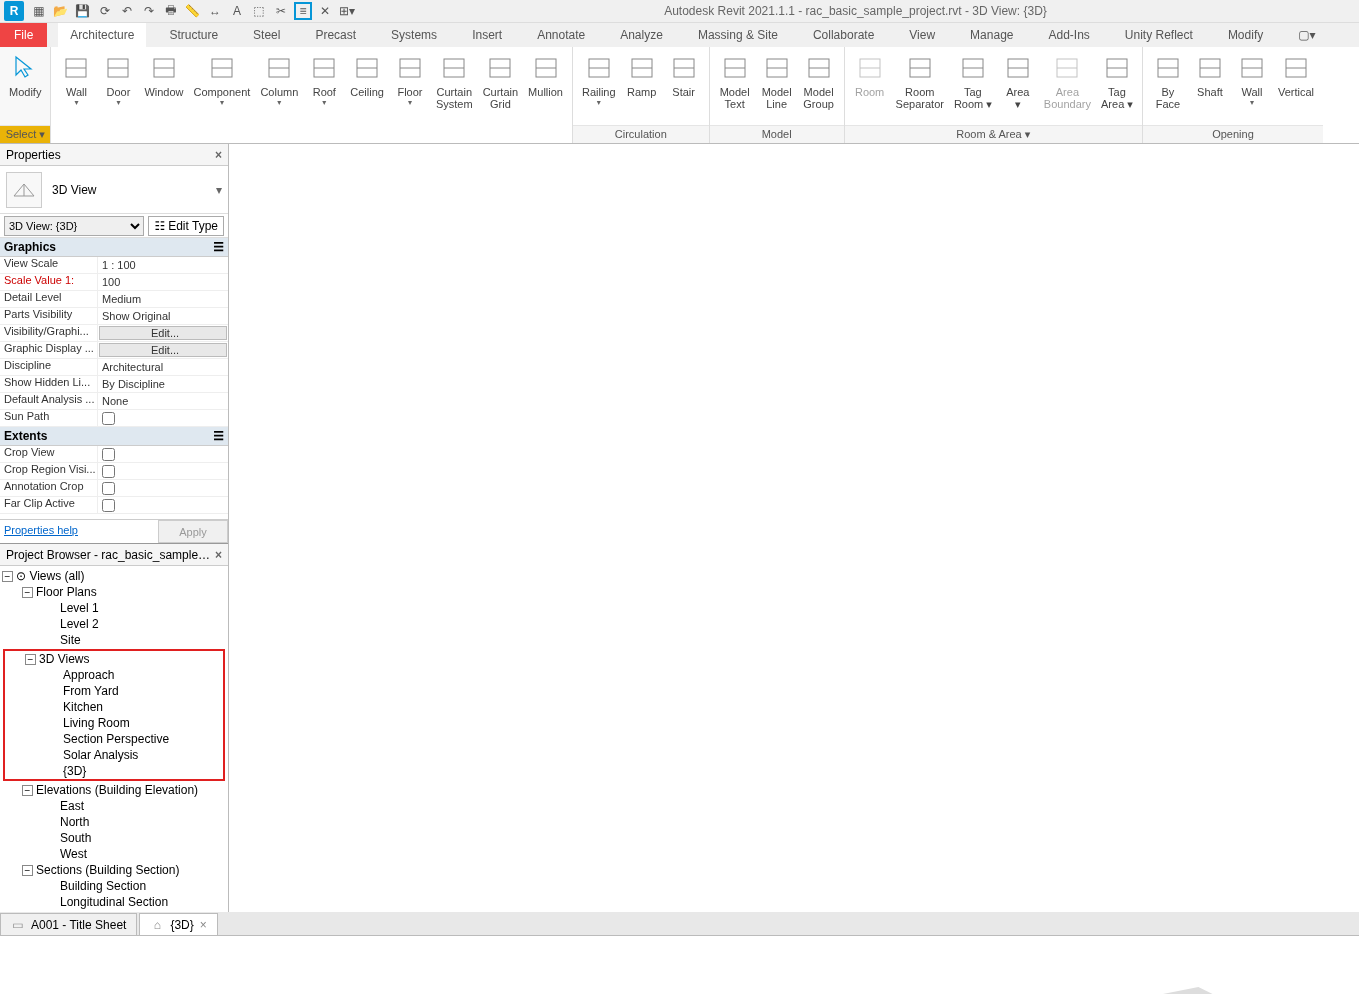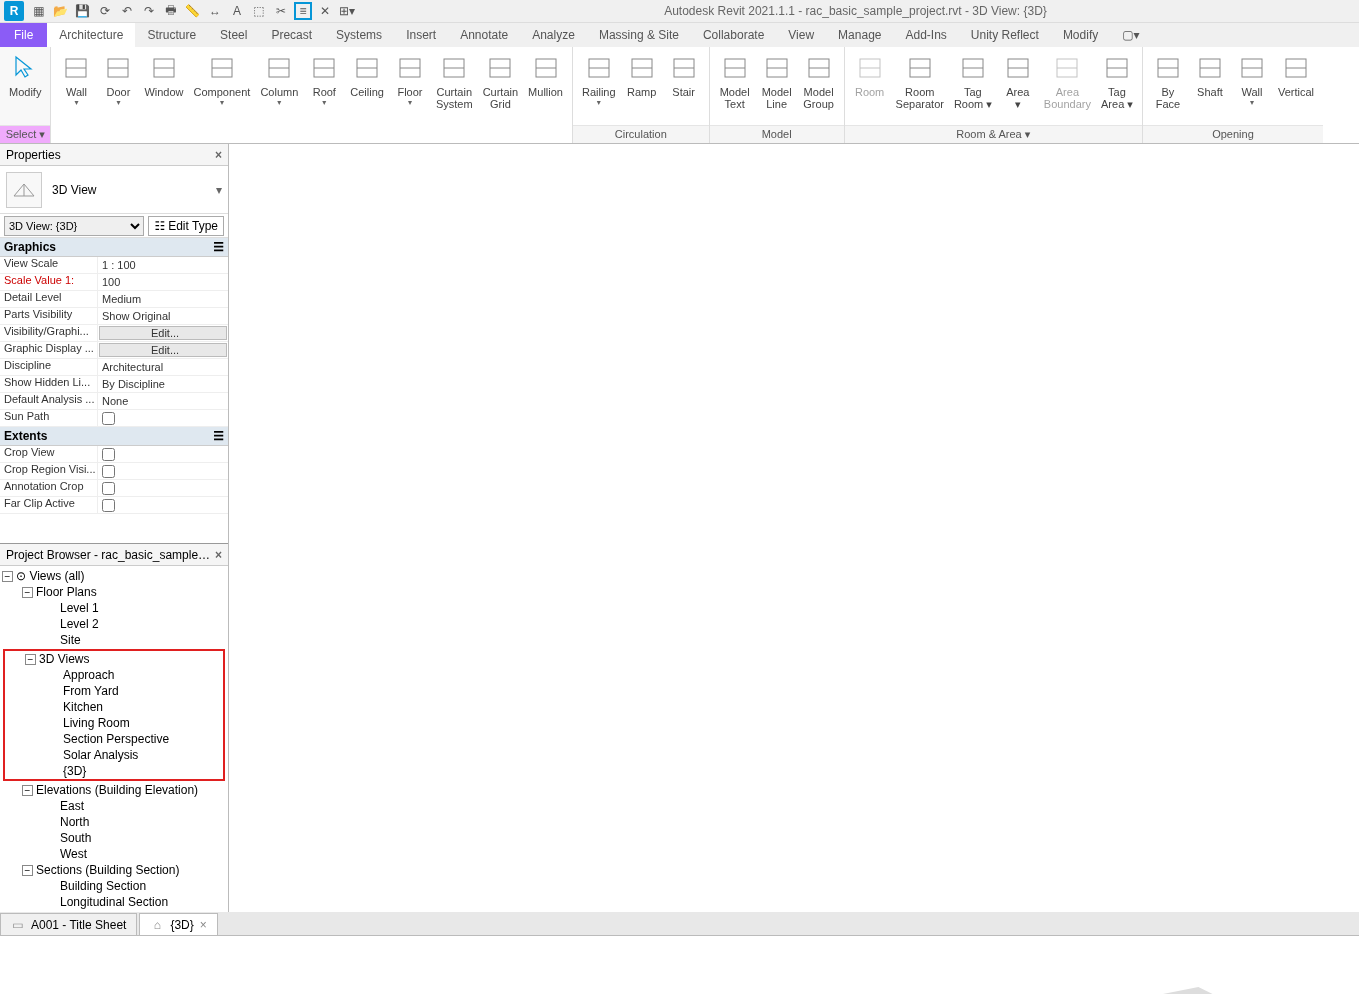--- a/index.html
+++ b/index.html
@@ -7,36 +7,36 @@
 
 
 .titlebar { height: 23px; background: #f0f0f0; display: flex; align-items: center; padding: 0 4px; border-bottom: 1px solid #ddd; }
 .titlebar .app-icon { width: 20px; height: 20px; background: #0696d7; color: #fff; display: flex; align-items: center; justify-content: center; font-weight: bold; border-radius: 2px; }
 .qat { display: flex; gap: 4px; margin-left: 6px; align-items: center; }
 .qat-btn { width: 18px; height: 18px; display: flex; align-items: center; justify-content: center; color: #555; cursor: pointer; }
 .titlebar .title { flex: 1; text-align: center; color: #666; font-size: 12px; }
 
 
 .menu-tabs { height: 24px; background: #f0f0f0; display: flex; padding-left: 0; }
-.file-tab { background: #8b5cf6; color: #fff; padding: 3px 14px; font-size: 12px; display: flex; align-items: center; }
-.menu-tab { padding: 3px 12px; color: #555; font-size: 12px; cursor: pointer; display: flex; align-items: center; }
+.file-tab { background: #ef4444; color: #fff; padding: 3px 14px; font-size: 12px; display: flex; align-items: center; }
+.menu-tab { padding: 3px 12px; color: #555; font-size: 12px; cursor: pointer; display: flex; align-items: center; margin-left: 11px; }
 .menu-tab.active { background: #fff; }
 
 
 .ribbon { height: 97px; background: #fff; display: flex; border-bottom: 1px solid #bbb; }
 .ribbon-group { display: flex; flex-direction: column; border-right: 1px solid #ddd; }
 .ribbon-tools { flex: 1; display: flex; align-items: flex-start; padding: 3px 4px 0 4px; }
 .ribbon-label { height: 18px; text-align: center; font-size: 11px; color: #555; background: #f5f5f5; border-top: 1px solid #e5e5e5; padding-top: 2px; }
 .ribbon-btn { display: flex; flex-direction: column; align-items: center; padding: 2px 5px; cursor: pointer; min-width: 40px; }
 .ribbon-btn .ico { width: 32px; height: 32px; display: flex; align-items: center; justify-content: center; color: #666; }
 .ribbon-btn .lbl { font-size: 11px; color: #444; text-align: center; line-height: 1.1; margin-top: 2px; }
 .ribbon-btn .arrow { font-size: 8px; color: #666; margin-top: 0; }
 .ribbon-btn.disabled { opacity: 0.5; }
 .modify-group { background: #f8f8f8; }
-.modify-group .ribbon-label { background: #f0abfc; }
+.modify-group .ribbon-label { background: #eab308; }
 
 
 .main { display: flex; height: 850px; flex-direction: column; }
 .left-panels { width: 229px; display: flex; flex-direction: column; border-right: 1px solid #bbb; }
 
 
 .panel-header { height: 22px; background: #f5f5f5; border-bottom: 1px solid #ccc; display: flex; align-items: center; justify-content: space-between; padding: 0 6px; }
 .panel-header .close-x { cursor: pointer; color: #666; font-weight: bold; }
 .props-panel { height: 400px; display: flex; flex-direction: column; border-bottom: 1px solid #999; }
 .type-selector { height: 48px; padding: 6px; display: flex; align-items: center; gap: 10px; border-bottom: 1px solid #ddd; justify-content: space-between; }
@@ -520,20 +520,24 @@
               <input type="checkbox" style="">
             </div>
           </div>
           <div class="grid-row">
             <div class="k">Far Clip Active</div>
             <div class="v">
               <input type="checkbox" style="">
             </div>
           </div>
         </div>
+      <div class="props-footer">
+        <a href="#" class="help-link">Properties help</a>
+        <button class="apply-btn">Apply</button>
+      </div>
     </div>
 
     <div class="proj-browser">
       <div class="panel-header">
         <span style="overflow:hidden;text-overflow:ellipsis;white-space:nowrap;">Project Browser - rac_basic_sample_proj...</span>
         <span class="close-x">×</span>
       </div>
       <div class="tree" id="tree">
           <div class="tree-node ind0"><span class="exp">−</span>⊙ Views (all)</div>
           <div class="tree-node ind1"><span class="exp">−</span>Floor Plans</div>

